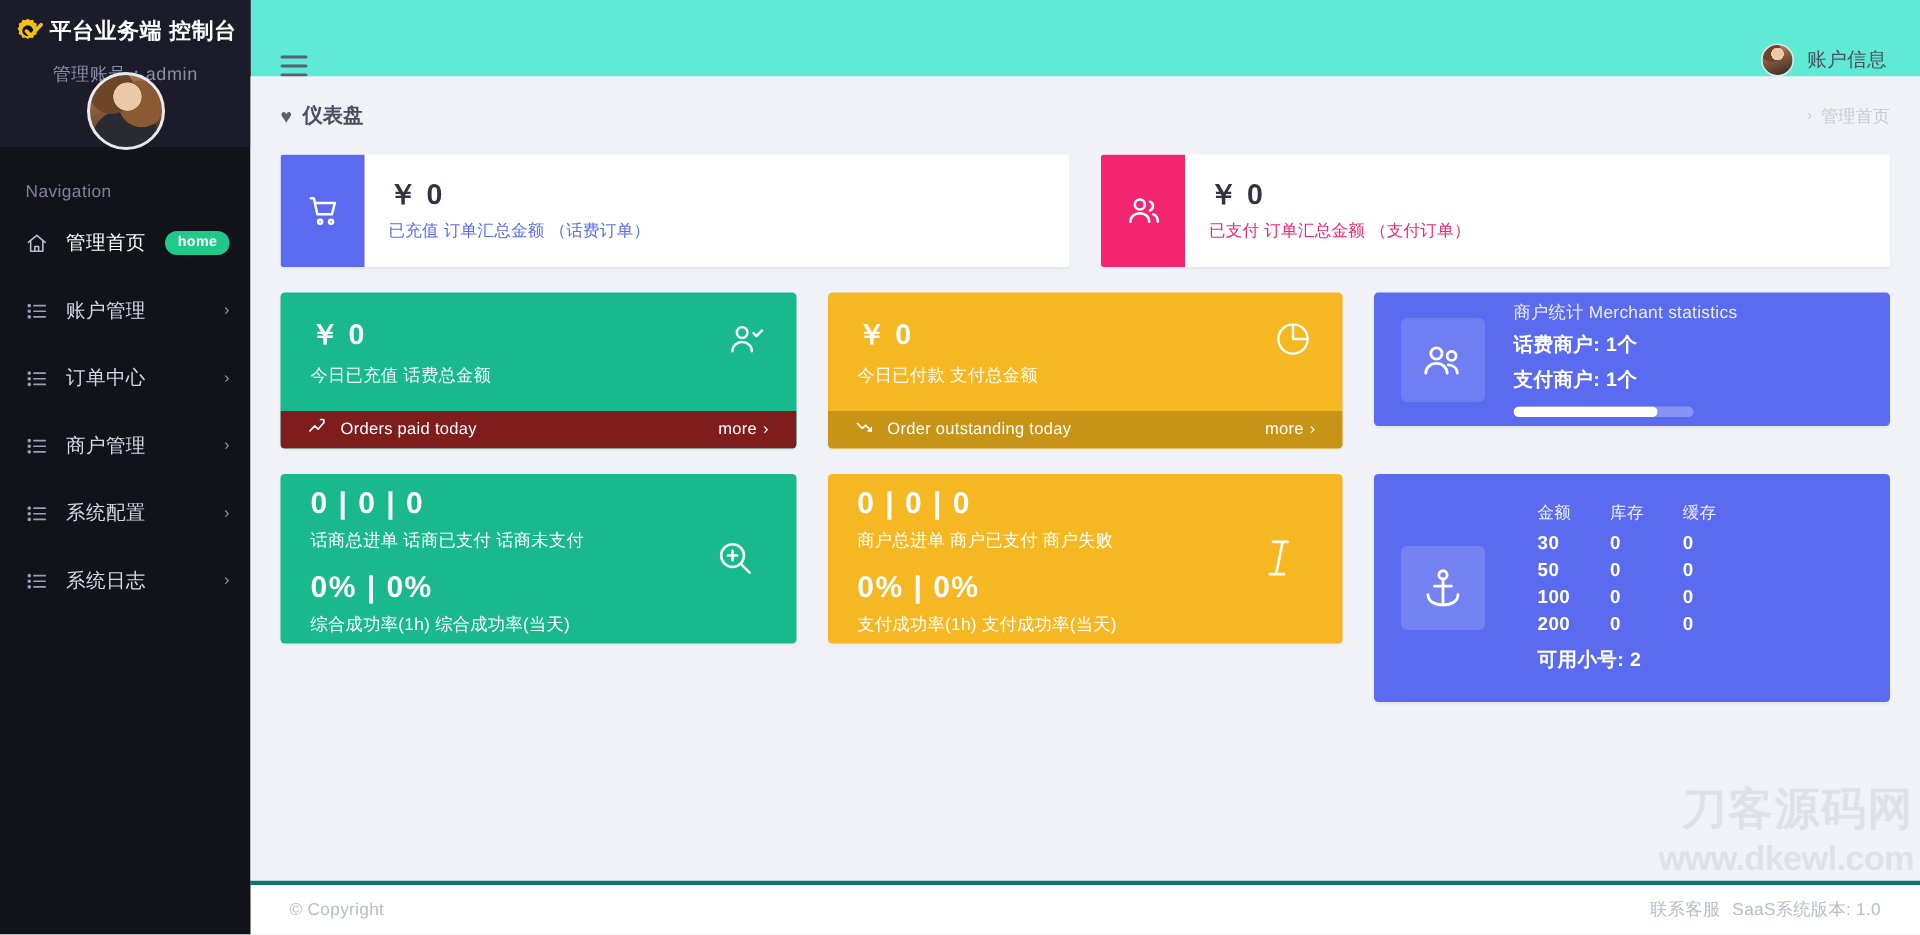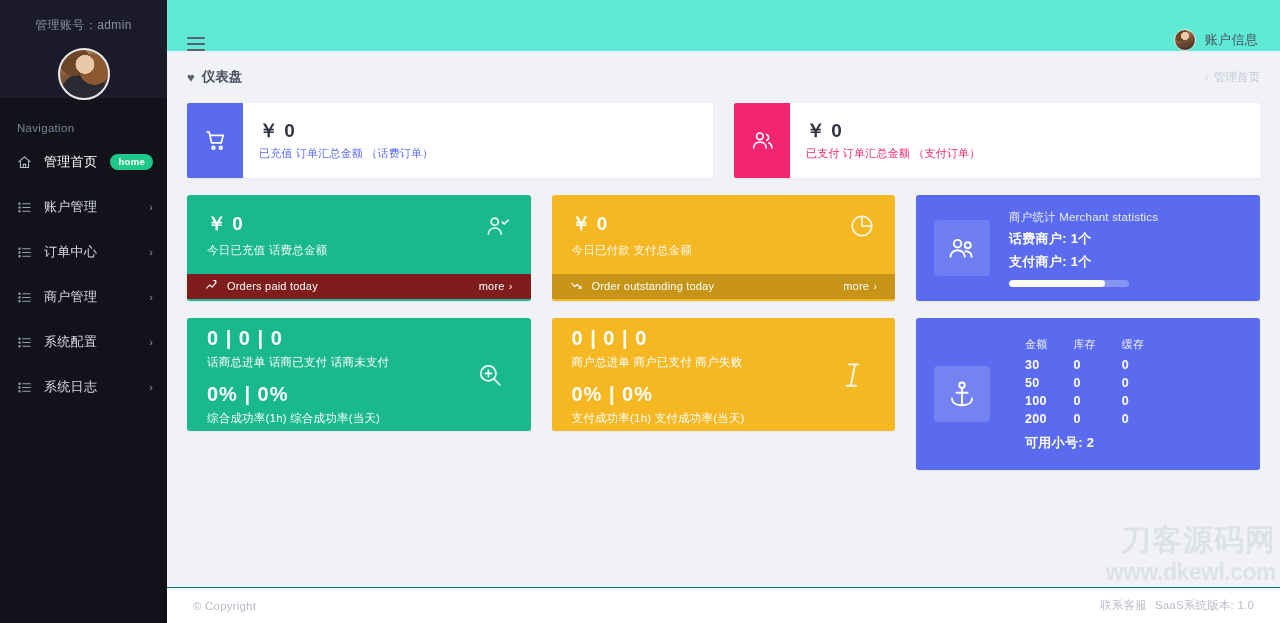--- a/index.html
+++ b/index.html
@@ -126,21 +126,21 @@
   .ccard-ico { margin-left: auto; opacity: .95; }
   .ccard-foot {
     display: flex; align-items: center; gap: 9px;
     padding: 0 18px; height: 25px; font-size: 11px; letter-spacing: .2px;
   }
   .ccard-foot .more { margin-left: auto; display: flex; align-items: center; gap: 4px; }
 
   
   .mcard {
     flex: 0 0 344px; border-radius: 3px; background: #5a6bf0; color: #fff;
-    display: flex; align-items: center; padding: 16px 18px; height: 106px;
+    display: flex; align-items: center; padding: 16px 18px; height: 89px;
     box-shadow: 0 1px 2px rgba(30,40,80,.06);
   }
   .mcard-ico {
     width: 56px; height: 56px; flex: 0 0 56px; border-radius: 4px;
     background: rgba(255,255,255,.13);
     display: flex; align-items: center; justify-content: center;
   }
   .mcard-body { margin-left: 19px; flex: 1; min-width: 0; }
   .mcard-title { font-size: 11.5px; opacity: .88; letter-spacing: .2px; }
   .mcard-line { font-size: 13px; font-weight: 700; margin-top: 5px; letter-spacing: .3px; }
@@ -171,21 +171,21 @@
   .ttable { border-collapse: collapse; }
   .ttable th { font-size: 11px; font-weight: 400; opacity: .9; text-align: left; padding: 0 26px 4px 0; letter-spacing: .2px; }
   .ttable td { font-size: 12.5px; font-weight: 700; text-align: left; padding: 2px 26px 2px 0; letter-spacing: .3px; }
   .tfoot { font-size: 13px; font-weight: 700; margin-top: 6px; letter-spacing: .3px; }
 
   
   .footer {
     height: 36px; flex: 0 0 36px; background: #ffffff;
     display: flex; align-items: center; padding: 0 26px;
     font-size: 11.5px; color: #b9bcc9; letter-spacing: .2px;
-    border-top: 1px solid #0f766e;
+    border-top: 3px solid #0f766e;
   }
   .footer-right { margin-left: auto; display: flex; gap: 8px; color: #b9bcc9; }
 
   
   .watermark {
     position: absolute; right: 4px; bottom: 0px; width: 270px; height: 62px;
     pointer-events: none; z-index: 30; opacity: .30;
   }
   .wm1 {
     font-size: 30px; font-weight: 700; color: #b9bdc9; letter-spacing: 1px;
@@ -197,20 +197,32 @@
     font-family: "Liberation Sans", sans-serif;
   }
 </style>
 </head>
 <body>
 
 <div class="app">
 
   <aside class="sidebar">
     <div class="sb-head">
+      <div class="brand">
+        <span class="brand-logo">
+          <svg width="19" height="19" viewBox="0 0 24 24">
+            <path fill="#f3c112" d="M12 1.8l2 1.4 2.4-.4.9 2.3 2.3.9-.4 2.4 1.4 2-1.4 2 .4 2.4-2.3.9-.9 2.3-2.4-.4-2 1.4-2-1.4-2.4.4-.9-2.3-2.3-.9.4-2.4-1.4-2 1.4-2-.4-2.4 2.3-.9.9-2.3 2.4.4z"></path>
+            <circle cx="12" cy="12" r="4.6" fill="#12121b"></circle>
+          </svg>
+          <svg width="13" height="13" viewBox="0 0 24 24" style="position:absolute;left:7px;top:3px;">
+            <path d="M3 12.5l5.5 5.5L21 4.5" stroke="#f3c112" stroke-width="4.5" fill="none" stroke-linecap="round" stroke-linejoin="round"></path>
+          </svg>
+        </span>
+        <span class="brand-text"><span>平台业务端</span> <span class="light">控制台</span></span>
+      </div>
       <div class="sb-account">管理账号：admin</div>
     </div>
 
     <div class="avatar-wrap">
       <div class="avatar"></div>
     </div>
 
     <div class="sb-body">
       <div class="nav-title">Navigation</div>
 

